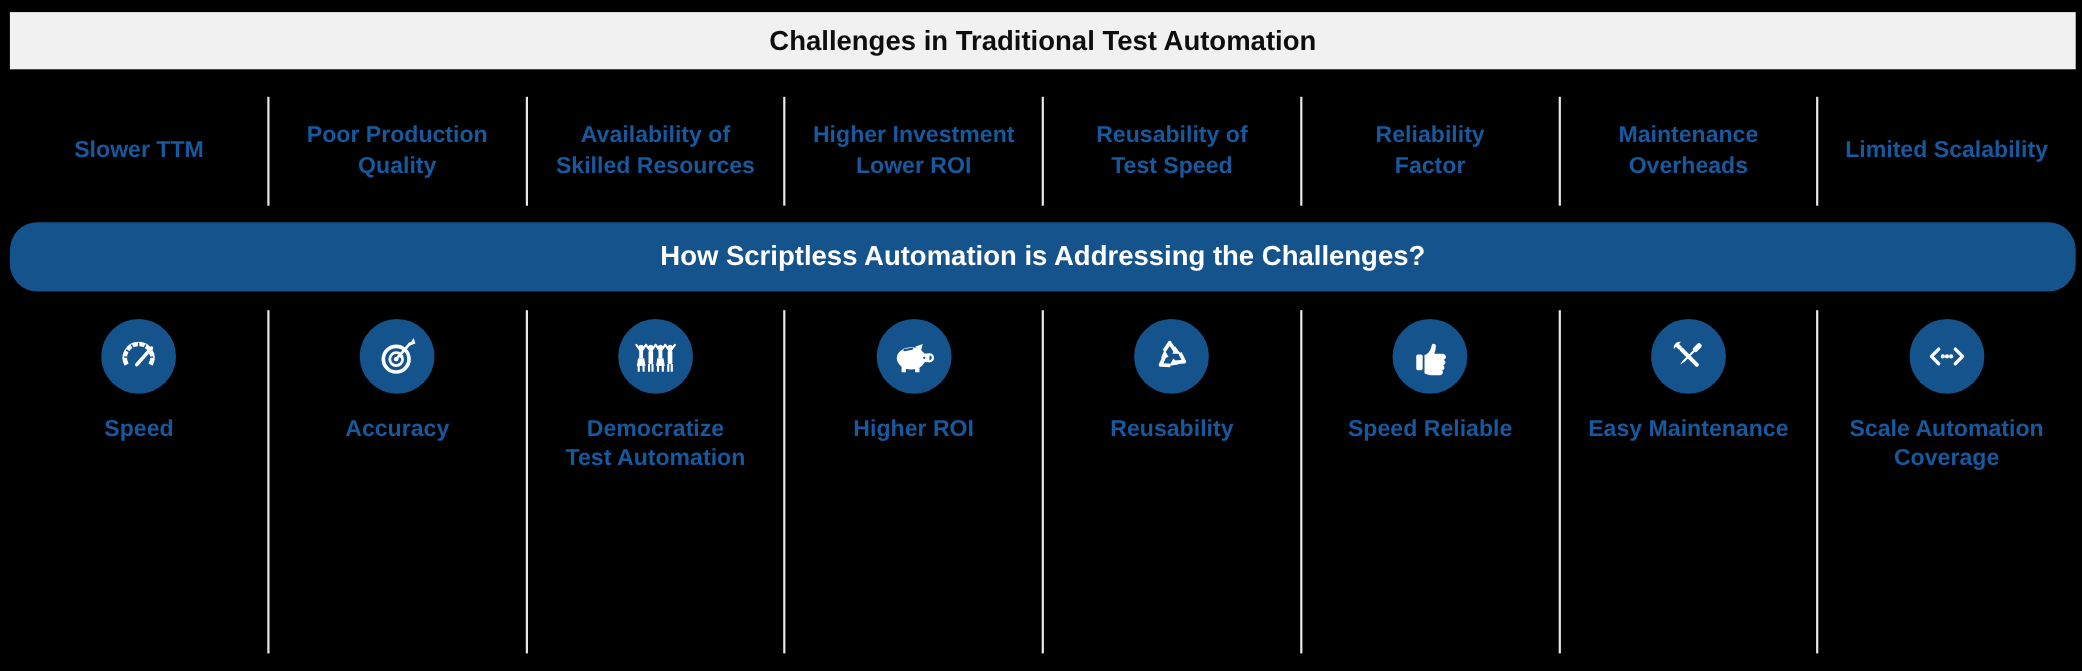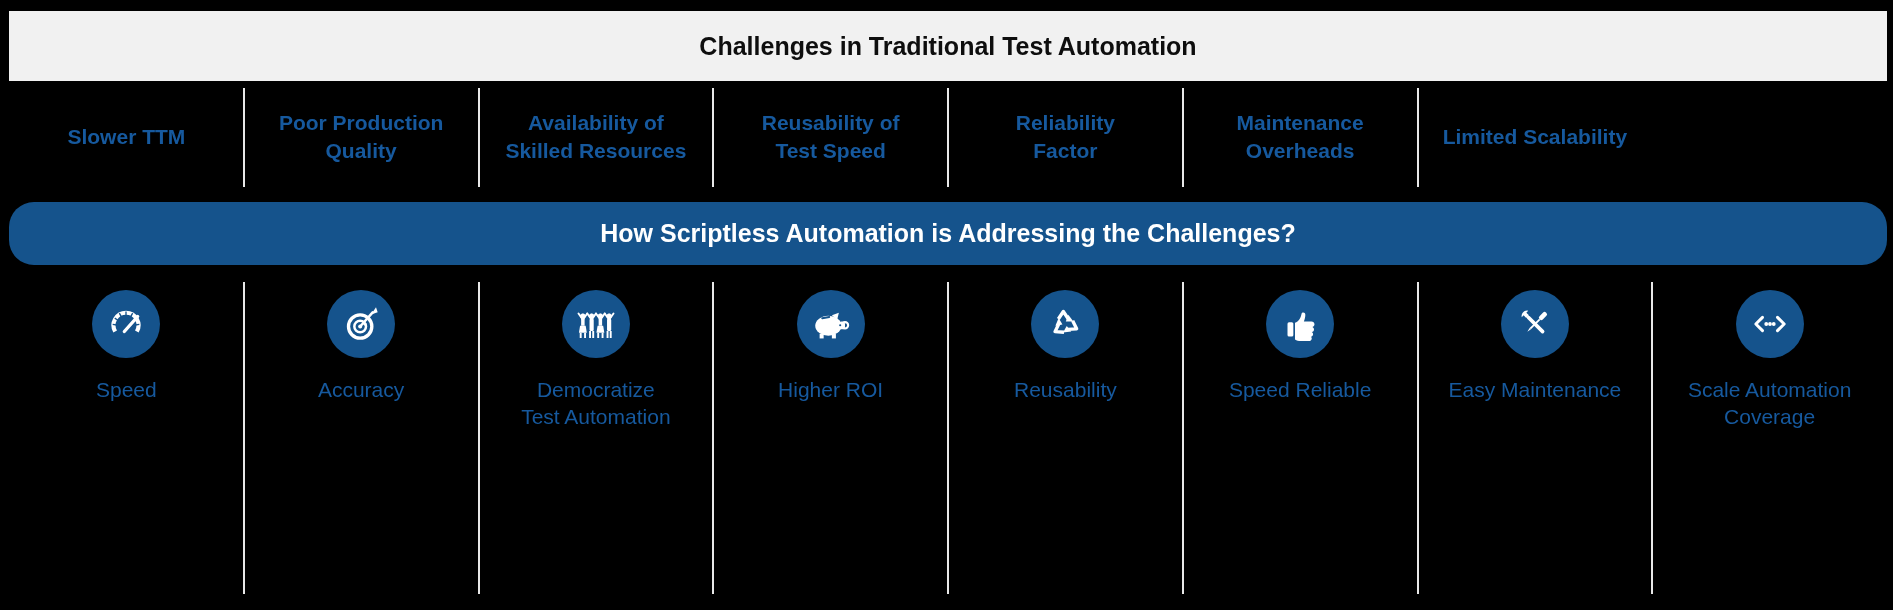--- a/index.html
+++ b/index.html
@@ -16,21 +16,21 @@
     left: 9px;
     width: 1878px;
     display: flex;
     align-items: center;
     justify-content: center;
     font-weight: bold;
     text-align: center;
   }
   .band.gray {
     top: 11px;
-    height: 70px;
+    height: 52px;
     background: #f1f1f1;
     color: #0e0e0e;
     font-size: 25px;
   }
   .band.blue {
     top: 202px;
     height: 63px;
     background: #15538c;
     color: #ffffff;
     font-size: 25px;
@@ -86,21 +86,21 @@
     background: #15538c;
     display: flex;
     align-items: center;
     justify-content: center;
     flex: none;
   }
   .icon-circle svg { display: block; }
   .solution-label {
     margin-top: 18px;
     color: #16599e;
-    font-weight: normal;
+    font-weight: bold;
     font-size: 21px;
     line-height: 27px;
     text-align: center;
     white-space: pre-line;
   }
 </style>
 </head>
 <body>
 
 <div class="stage">
@@ -113,20 +113,24 @@
     <div class="cell">
       <span class="challenge-label">Slower TTM</span>
     </div>
     <div class="cell">
       <span class="challenge-label">Poor Production
 Quality</span>
     </div>
     <div class="cell">
       <span class="challenge-label">Availability of
 Skilled Resources</span>
+    </div>
+    <div class="cell">
+      <span class="challenge-label">Higher Investment
+Lower ROI</span>
     </div>
     <div class="cell">
       <span class="challenge-label">Reusability of
 Test Speed</span>
     </div>
     <div class="cell">
       <span class="challenge-label">Reliability
 Factor</span>
     </div>
     <div class="cell">

